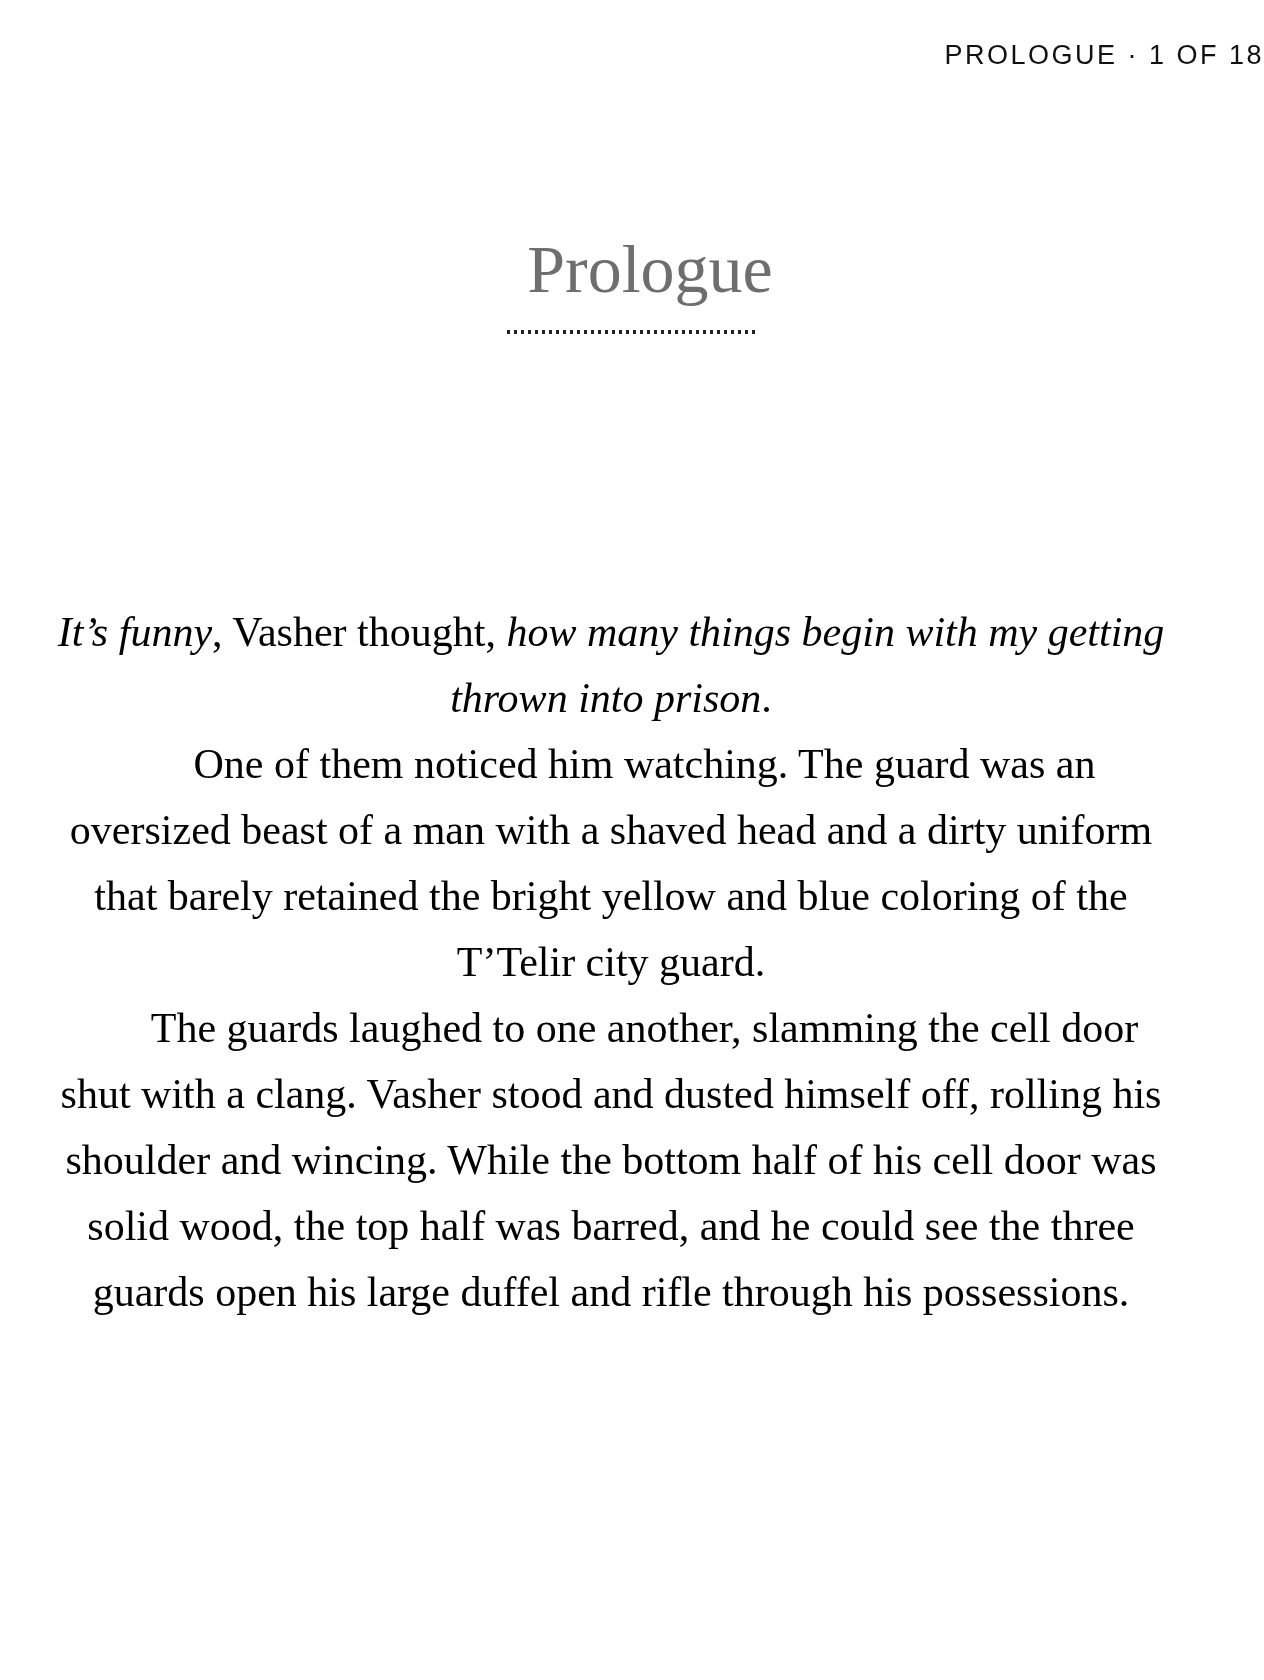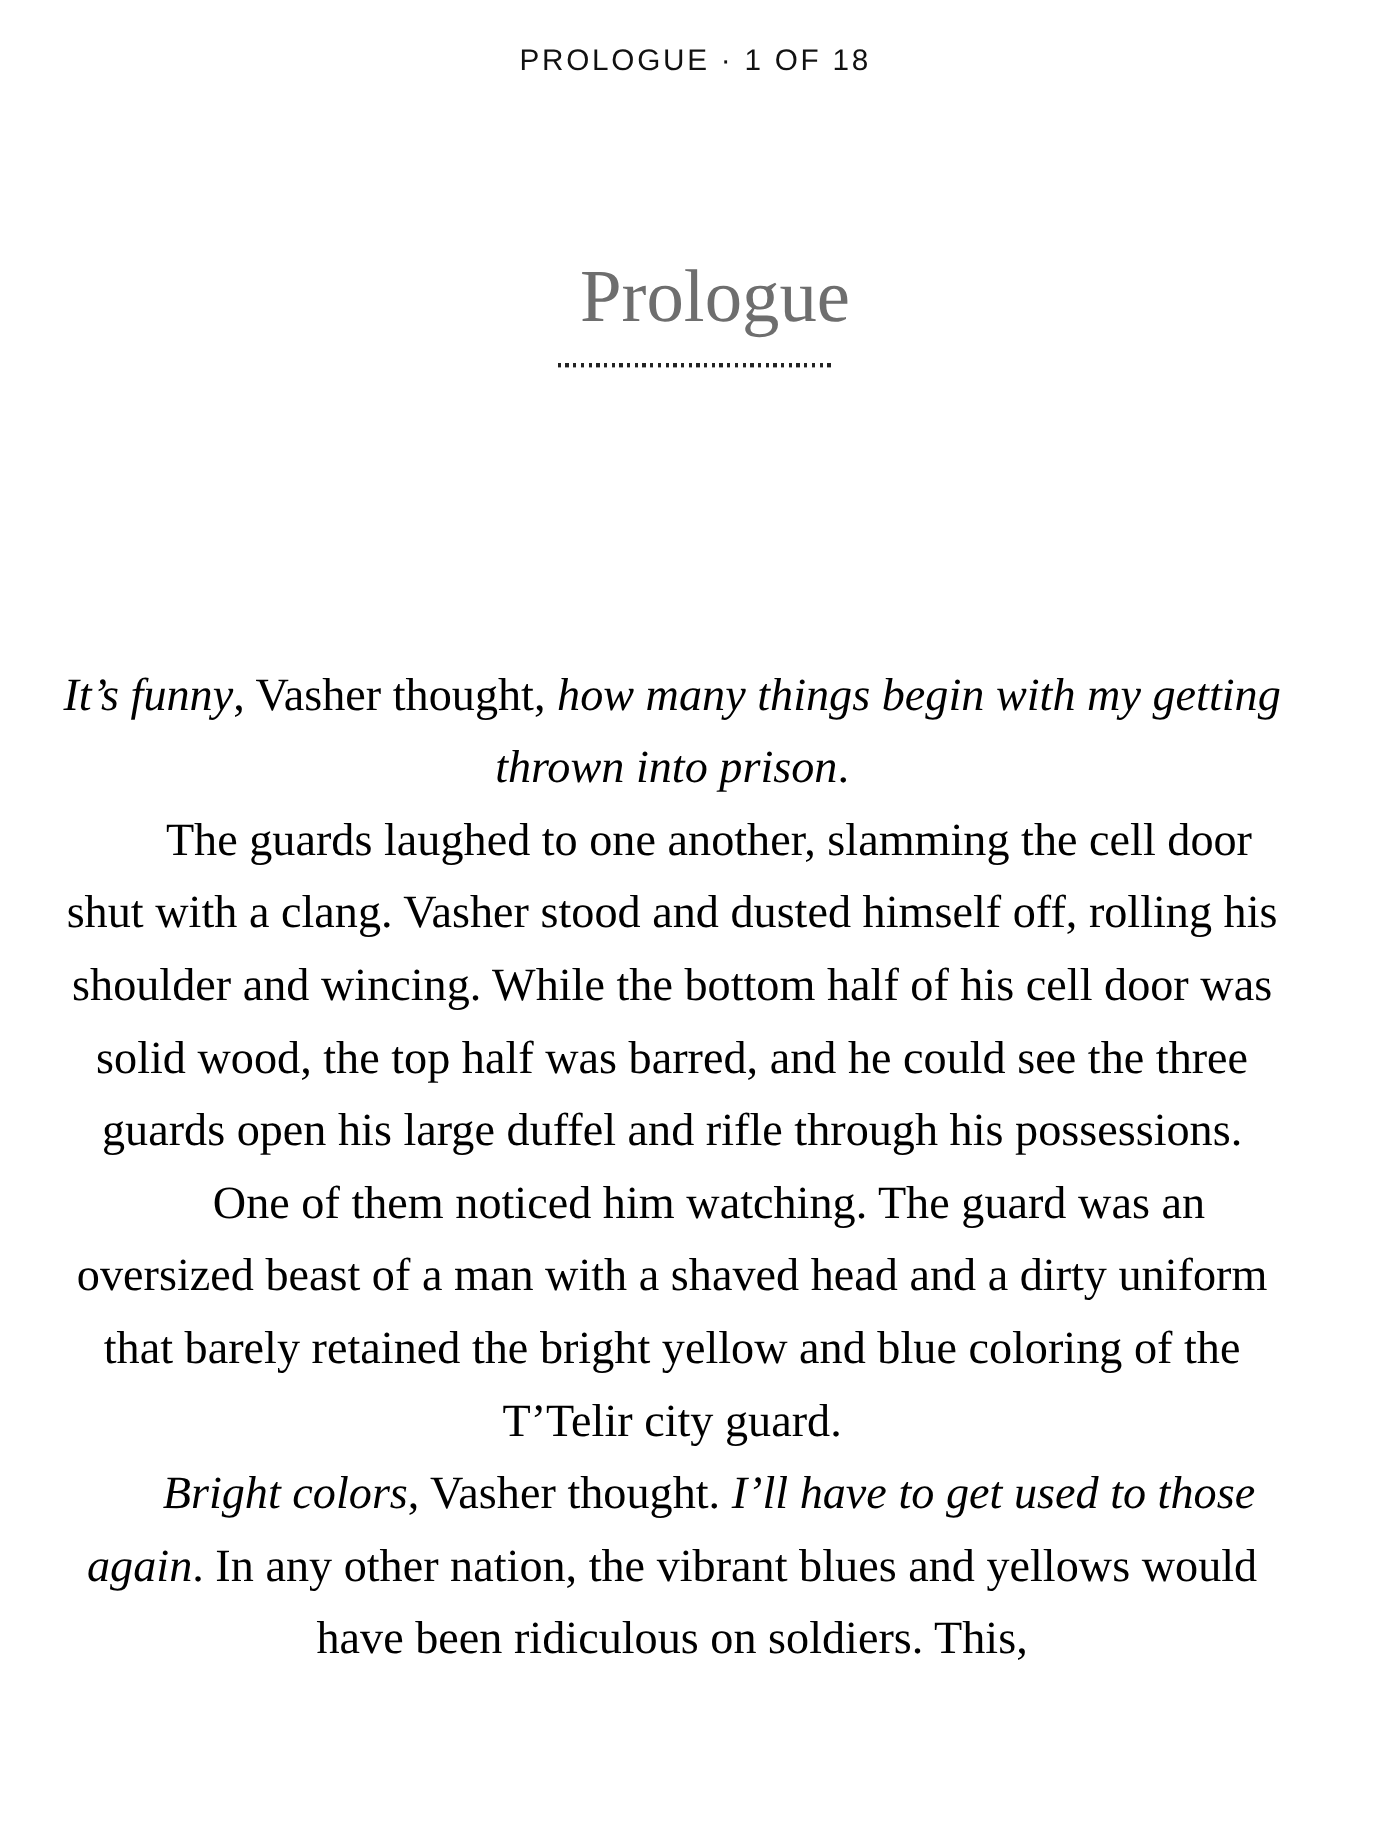--- a/index.html
+++ b/index.html
@@ -18,21 +18,21 @@
     margin:0 auto;
     background:var(--bg);
     overflow:hidden;
     font-family:"Liberation Serif", serif;
   }
   .running-header{
     position:absolute;
     top:40px;
     left:0;
     right:0;
-    text-align:center;
+    text-align:right;
     font-family:"Liberation Sans", sans-serif;
     font-size:27px;
     font-weight:500;
     letter-spacing:2.5px;
     color:var(--header-text);
     white-space:nowrap;
   }
   .chapter-title{
     position:absolute;
     top:232px;
@@ -85,18 +85,17 @@
 <div class="page">
 
   <div class="running-header">PROLOGUE · 1 OF 18</div>
 
   <h1 class="chapter-title">Prologue</h1>
 
   <div class="title-divider"></div>
 
   <div class="book-text">
       <p><em>It’s funny</em><span>, Vasher thought, </span><em>how many things begin with my getting thrown into prison</em><span>.</span></p>
+      <p class="indent"><span>One of them noticed him watching. The guard was an oversized beast of a man with a shaved head and a dirty uniform that barely retained the bright yellow and blue coloring of the T’Telir city guard.</span></p>
       <p class="indent"><span>The guards laughed to one another, slamming the cell door shut with a clang. Vasher stood and dusted himself off, rolling his shoulder and wincing. While the bottom half of his cell door was solid wood, the top half was barred, and he could see the three guards open his large duffel and rifle through his possessions.</span></p>
-      <p class="indent"><span>One of them noticed him watching. The guard was an oversized beast of a man with a shaved head and a dirty uniform that barely retained the bright yellow and blue coloring of the T’Telir city guard.</span></p>
-      <p class="indent"><em>Bright colors</em><span>, Vasher thought. </span><em>I’ll have to get used to those again</em><span>. In any other nation, the vibrant blues and yellows would have been ridiculous on soldiers. This,</span></p>
     </div>
 
 </div>
 
 </body></html>

